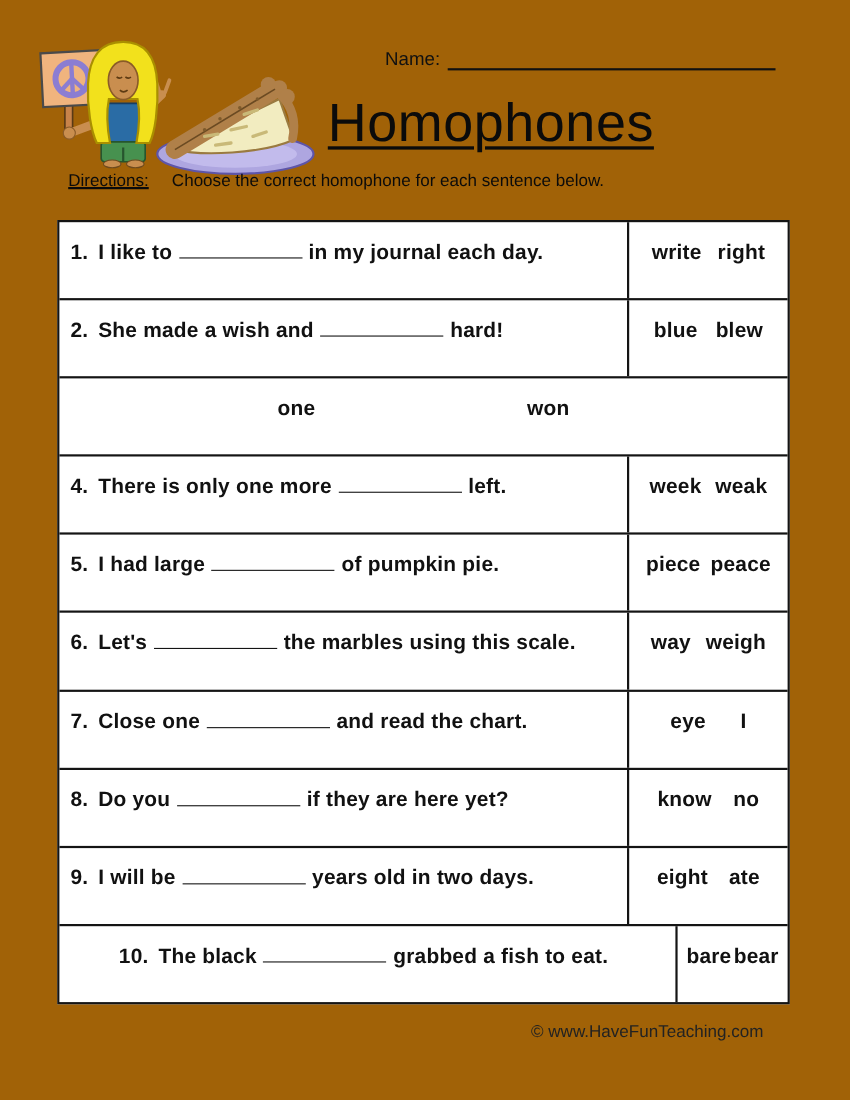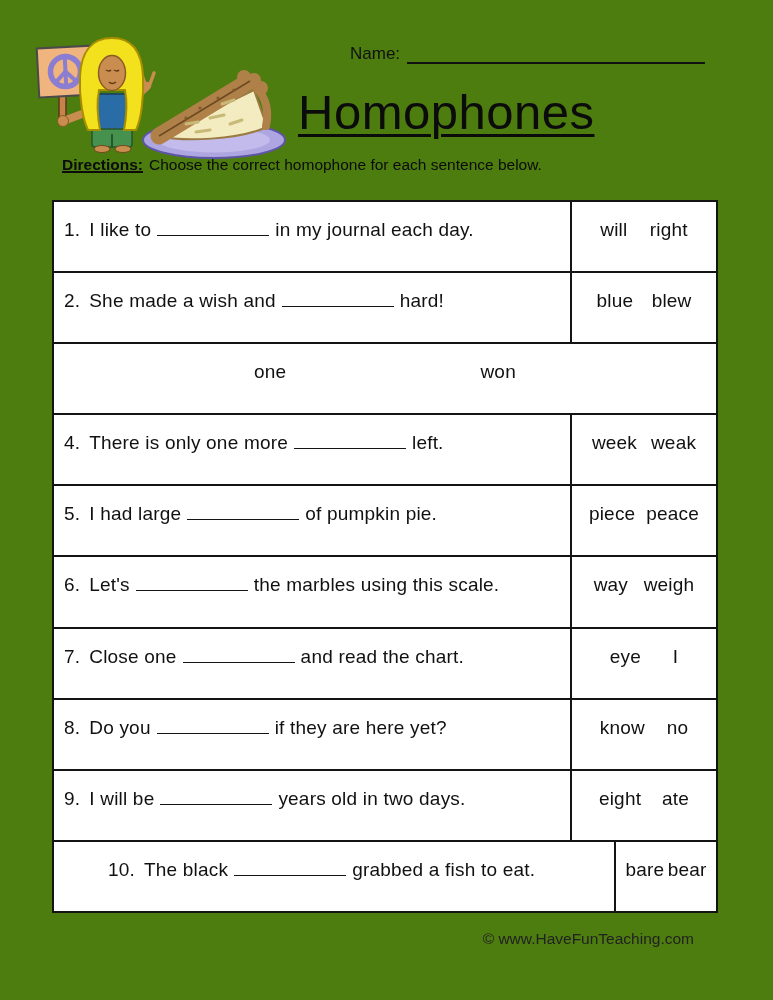--- a/index.html
+++ b/index.html
@@ -5,21 +5,21 @@
   * { margin: 0; padding: 0; box-sizing: border-box; }
   html, body { background: #ffffff; }
   body {
     font-family: "Liberation Sans", sans-serif;
     color: #111;
   }
   .page {
     position: relative;
     width: 773px;
     height: 1000px;
-    background: #4d7c0f;
+    background: #a16207;
     overflow: hidden;
   }
 
   
   .name-row {
     position: absolute;
     left: 350px;
     top: 44px;
     font-size: 17px;
     color: #111;
@@ -49,37 +49,38 @@
   }
 
   .directions {
     position: absolute;
     left: 62px;
     top: 156px;
     font-size: 15.5px;
     color: #0b0b0b;
   }
   .directions .dir-label {
-    font-weight: bold;
+    font-weight: normal;
     text-decoration: underline;
     text-decoration-thickness: 1.5px;
-    margin-right: 6px;
+    margin-right: 21px;
   }
 
   
   .wtable {
     position: absolute;
     left: 52px;
     top: 200px;
     width: 666px;
     height: 713px;
     border: 2.5px solid #141414;
     display: flex;
     flex-direction: column;
     background: #fff;
+    font-weight: bold;
   }
   .trow {
     flex: 1;
     display: flex;
     border-bottom: 2px solid #141414;
     min-height: 0;
   }
   .trow:last-child { border-bottom: none; margin-left: 44px; }
   .cell-sentence {
     width: 518px;
@@ -201,21 +202,21 @@
     <span class="dir-label">Directions:</span><span>Choose the correct homophone for each sentence below.</span>
   </div>
 
   <div class="wtable">
 
     <div class="trow">
       <div class="cell-sentence">
         <span class="num">1.</span><span>I like to</span><span class="blank"></span><span>in my journal each day.</span>
       </div>
       <div class="cell-options">
-        <span>will</span>
+        <span>write</span>
         <span>right</span>
       </div>
     </div>
 
     <div class="trow">
       <div class="cell-sentence">
         <span class="num">2.</span><span>She made a wish and</span><span class="blank"></span><span>hard!</span>
       </div>
       <div class="cell-options">
         <span>blue</span>

